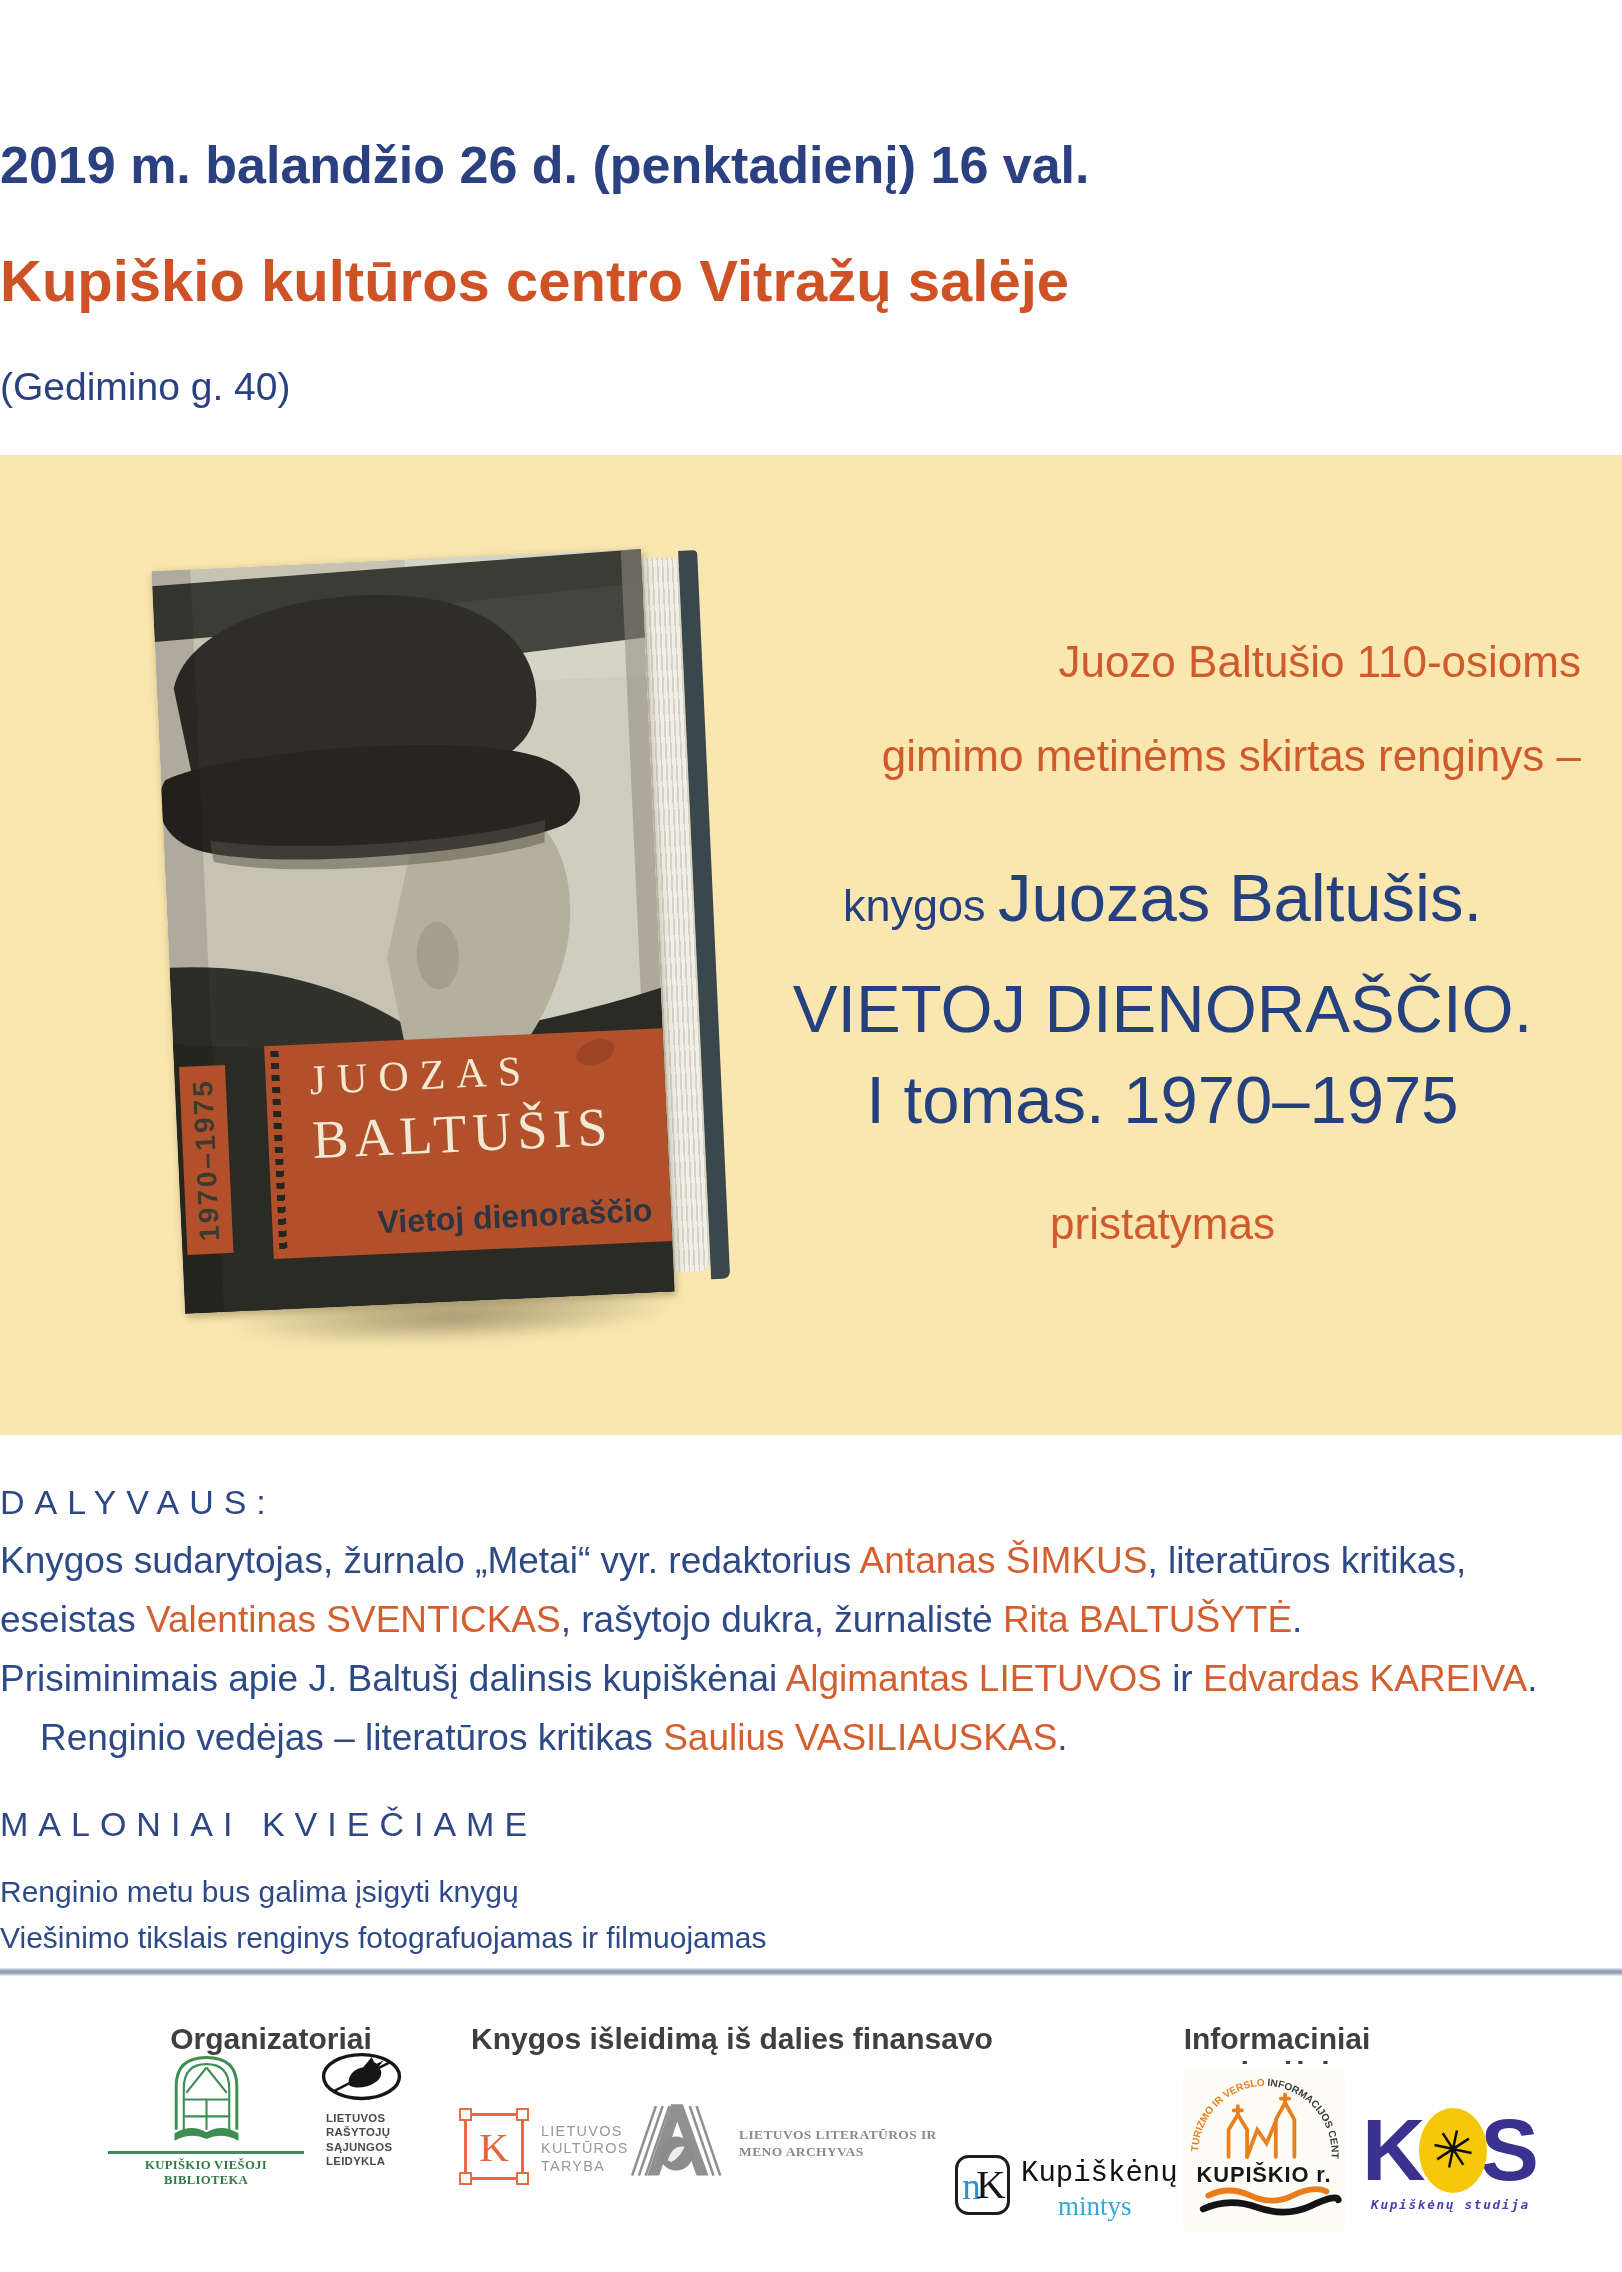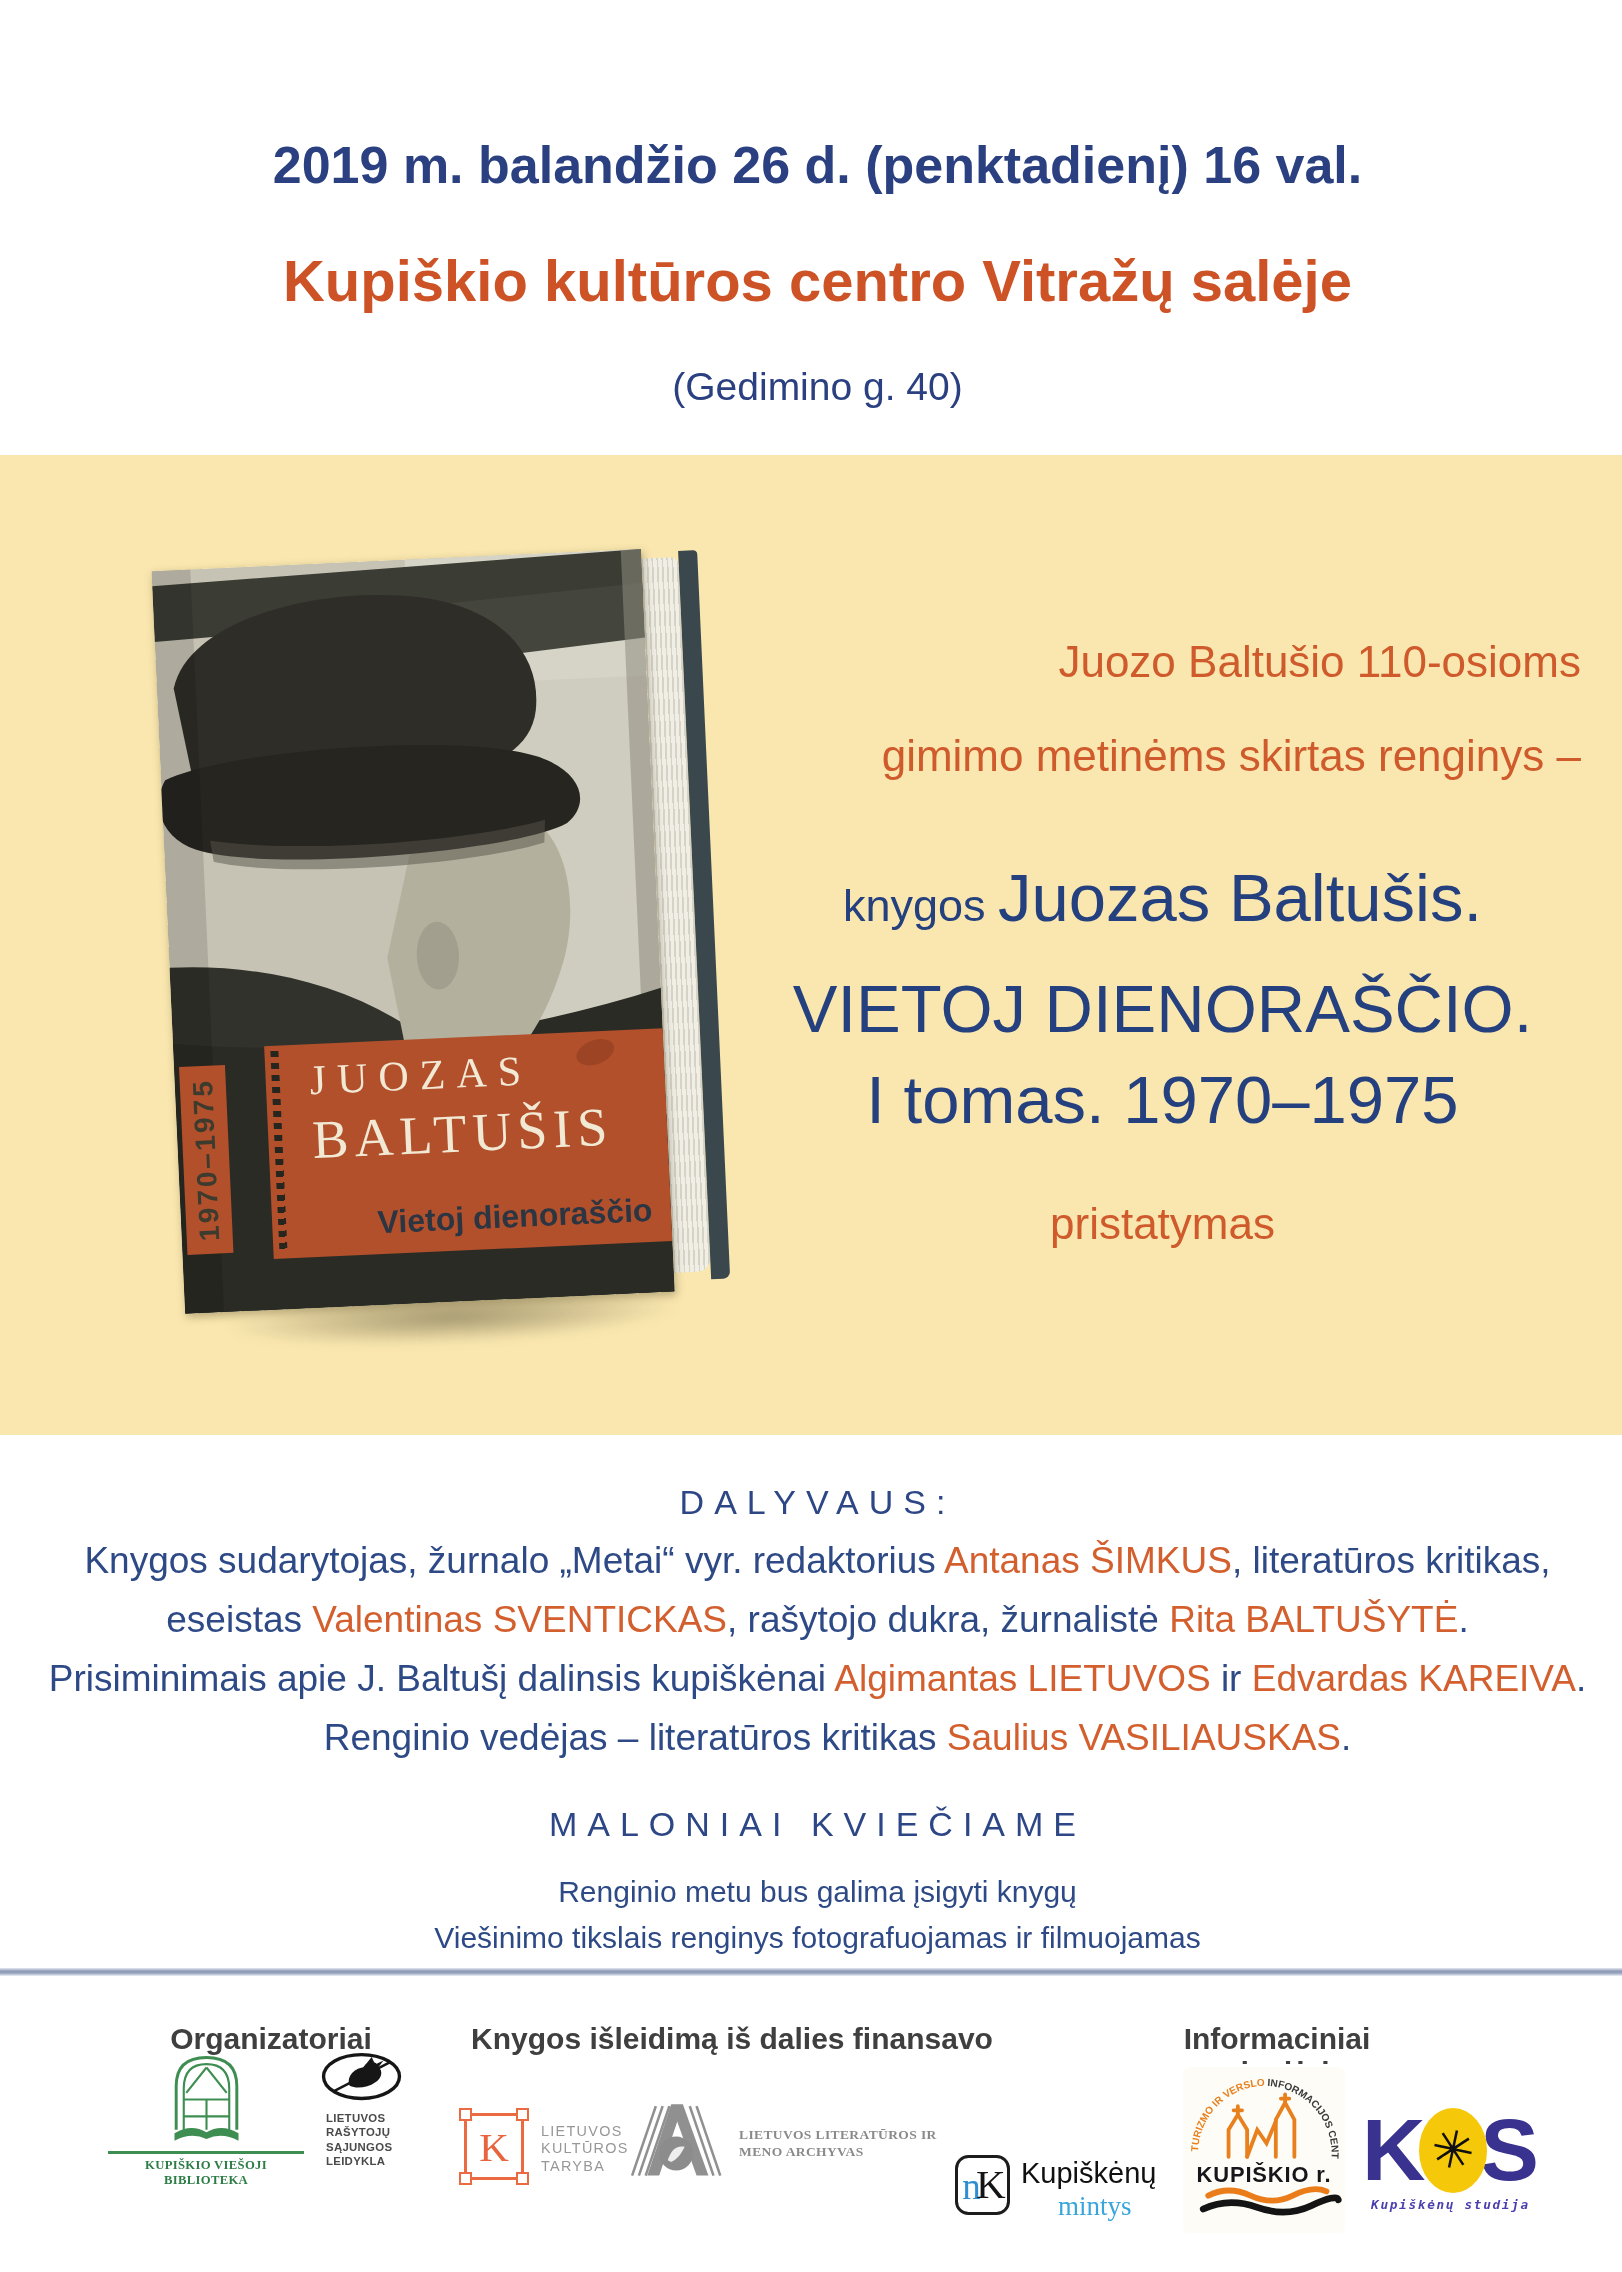--- a/index.html
+++ b/index.html
@@ -1,19 +1,19 @@
 <!DOCTYPE html>
 <html style="font-size:13.5px"><head>
 <meta charset="utf-8">
 <style>
   html,body{margin:0;padding:0;background:#ffffff;}
   #poster{position:relative;width:1623px;height:2273px;background:#ffffff;overflow:hidden;
           font-family:"Liberation Sans", sans-serif;}
   .abs{position:absolute;}
-  .ctr{left:0;right:0;text-align:center;padding-left:12px;}
+  .ctr{left:0;right:0;text-align:left;}
 
   
   .h-date{top:135px;font-size:52px;font-weight:700;color:#2b4080;}
   .h-venue{top:247px;font-size:58px;font-weight:700;color:#cd5326;}
   .h-addr{top:365px;font-size:39px;font-weight:500;color:#2b4080;}
 
   
   .yellow{top:455px;left:0;width:1623px;height:980px;background:#fae7af;}
 
   
@@ -85,21 +85,21 @@
   .k-tl{left:-7.6px;top:-7.6px;} .k-tr{right:-7.6px;top:-7.6px;} .k-bl{left:-7.6px;bottom:-7.6px;} .k-br{right:-7.6px;bottom:-7.6px;}
   .tar-text{left:541px;top:2123px;font-size:14.4px;color:#979797;line-height:17.3px;letter-spacing:1.3px;}
   
   .arch-svg{left:627px;top:2101px;}
   .arch-text{left:739px;top:2126px;font-family:"Liberation Serif",serif;font-size:13.5px;font-weight:700;
      color:#8a8a8a;line-height:17px;letter-spacing:0.4px;}
   
   .nk{left:955px;top:2155px;width:49px;height:54px;border:3.4px solid #1c1c1c;border-radius:13.5px;}
   .nk .n{position:absolute;left:4.2px;top:6.8px;font-family:"Liberation Serif",serif;font-size:37px;color:#2f8fd0;}
   .nk .k{position:absolute;left:18px;top:1.7px;font-family:"Liberation Serif",serif;font-size:41px;color:#141414;}
-  .mint-w1{left:1021px;top:2157px;font-family:Liberation Sans, sans-serif;font-size:29px;color:#101010;}
+  .mint-w1{left:1021px;top:2157px;font-family:Liberation Mono, monospace;font-size:29px;color:#101010;}
   .mint-w2{left:1058px;top:2191px;font-family:"Liberation Serif",serif;font-size:27px;color:#38a6da;}
   
   .kup{left:1183px;top:2067px;width:162px;height:166px;background:#fdfcf7;border-radius:6.8px;}
   
   .kos{left:1362px;top:2106px;width:177px;text-align:center;}
   .kos-row{display:flex;align-items:center;justify-content:center;}
   .kos-letter{font-size:88px;font-weight:700;color:#39328f;line-height:88px;}
   .kos-oval{width:69px;height:85px;margin:0 -6.8px;background:#f6c80a;border-radius:50%;
      display:flex;align-items:center;justify-content:center;position:relative;z-index:1;}
   .kos-star{font-size:52px;color:#101010;transform:rotate(12deg);line-height:52px;}

